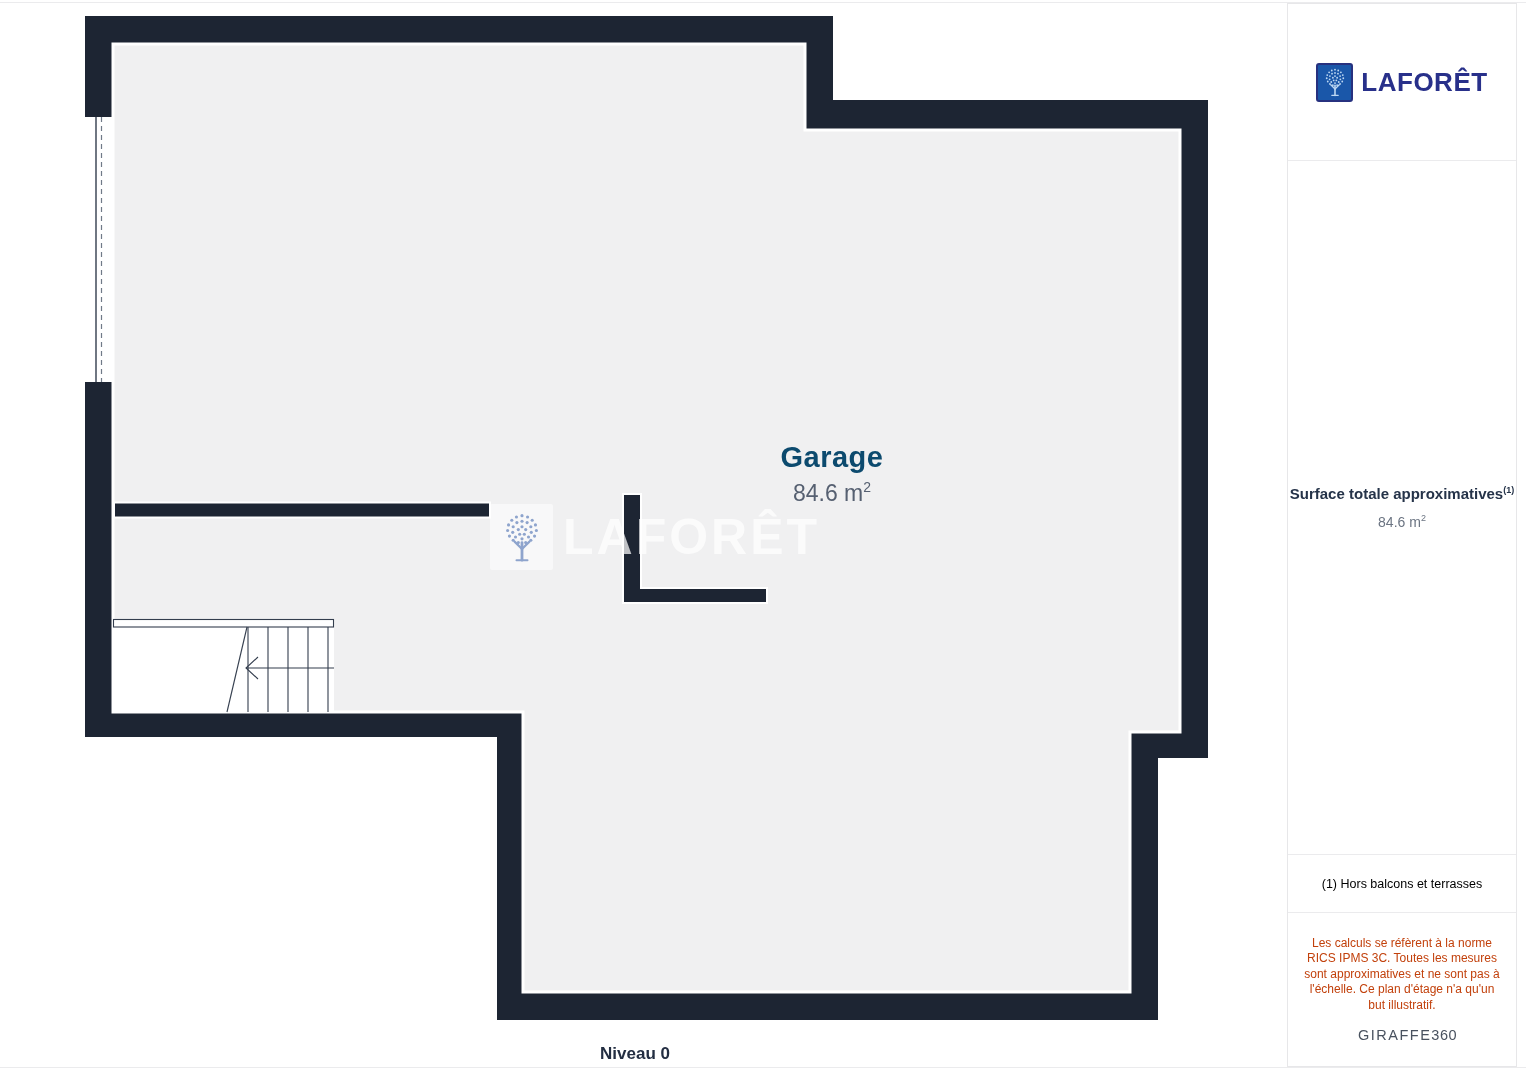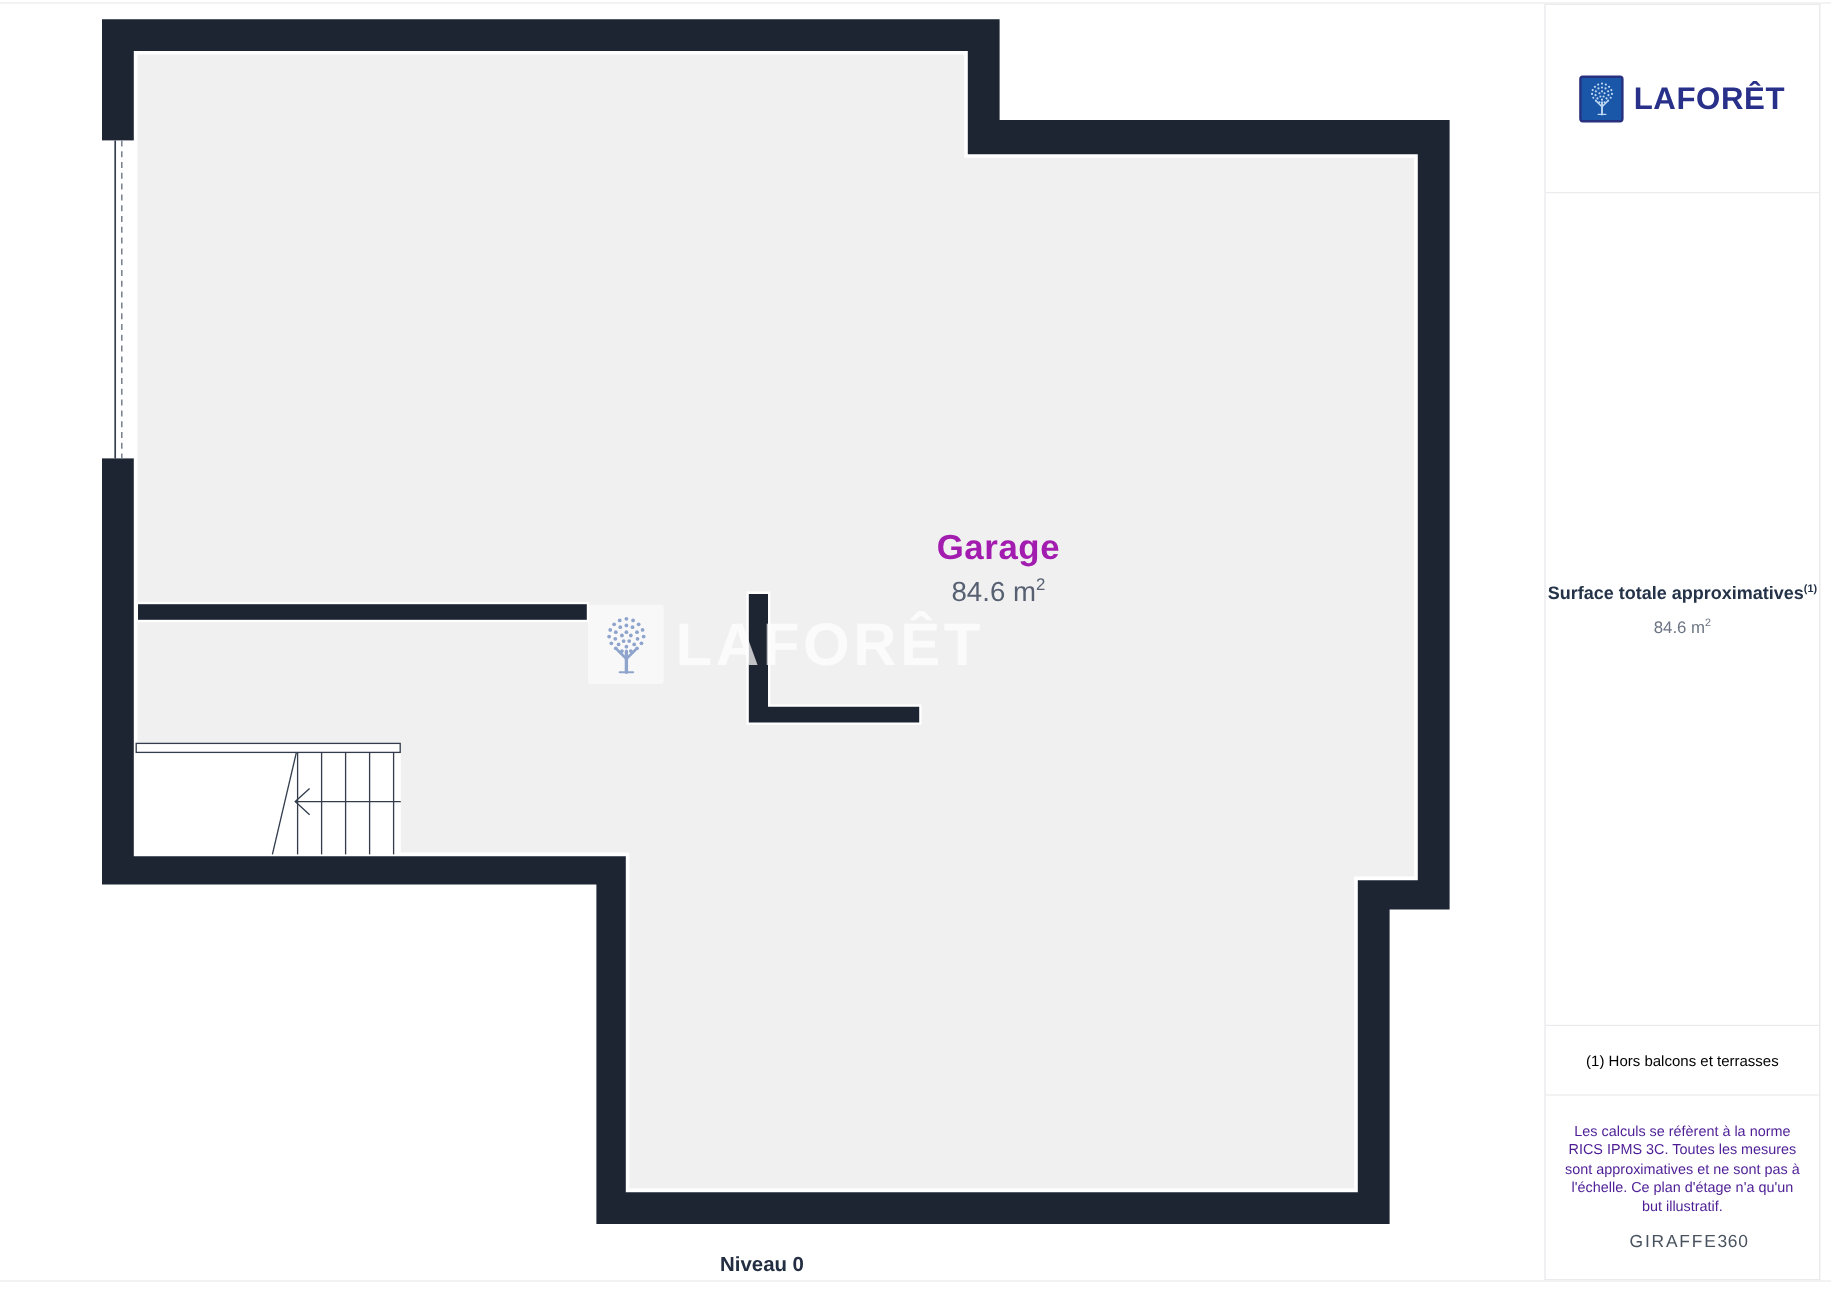--- a/index.html
+++ b/index.html
@@ -29,21 +29,21 @@
   .wm-text{
     font-size:50px;font-weight:700;letter-spacing:3px;
     color:rgba(255,255,255,.72);line-height:66px;white-space:nowrap;
   }
 
   
   .room-label{
     position:absolute;left:832px;top:441px;transform:translateX(-50%);
     text-align:center;white-space:nowrap;
   }
-  .room-name{font-size:29px;font-weight:700;color:#a21caf;letter-spacing:.5px;}
+  .room-name{font-size:29px;font-weight:700;color:#0c4a6e;letter-spacing:.5px;}
   .room-area{font-size:23px;color:#566071;margin-top:5px;}
   .room-area sup{font-size:14px;}
 
   .level-label{
     position:absolute;left:635px;top:1044px;transform:translateX(-50%);
     font-size:17px;font-weight:700;color:#232e42;white-space:nowrap;
   }
 
   
   .sidebar{
@@ -68,21 +68,21 @@
   .logo-word{font-size:26px;font-weight:700;color:#28308a;letter-spacing:.5px;}
 
   .surface-title{font-size:15px;font-weight:700;color:#253349;text-align:center;}
   .surface-title sup{font-size:9px;font-weight:700;}
   .surface-value{font-size:14px;color:#6b7482;margin-top:11px;}
   .surface-value sup{font-size:9px;}
 
   .footnote-text{font-size:12.5px;color:#000000;text-align:center;}
 
   .legal-text{
-    font-size:12px;line-height:15.5px;color:#4c1d95;text-align:center;max-width:202px;
+    font-size:12px;line-height:15.5px;color:#c2410c;text-align:center;max-width:202px;
   }
   .credit{margin-top:14px;font-size:14.5px;color:#49525f;}
   .credit .c1{letter-spacing:1.5px;font-weight:400;margin-left:11px;}
   .credit .c2{font-weight:400;letter-spacing:.5px;}
 </style>
 </head>
 <body>
 
 <svg width="0" height="0" style="position:absolute">
   <defs>

